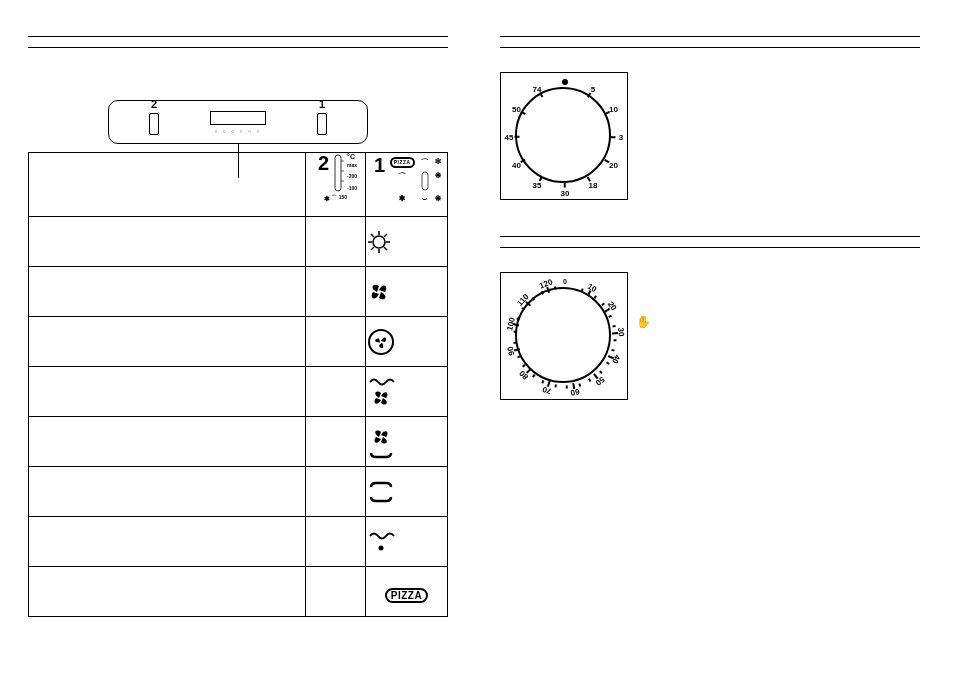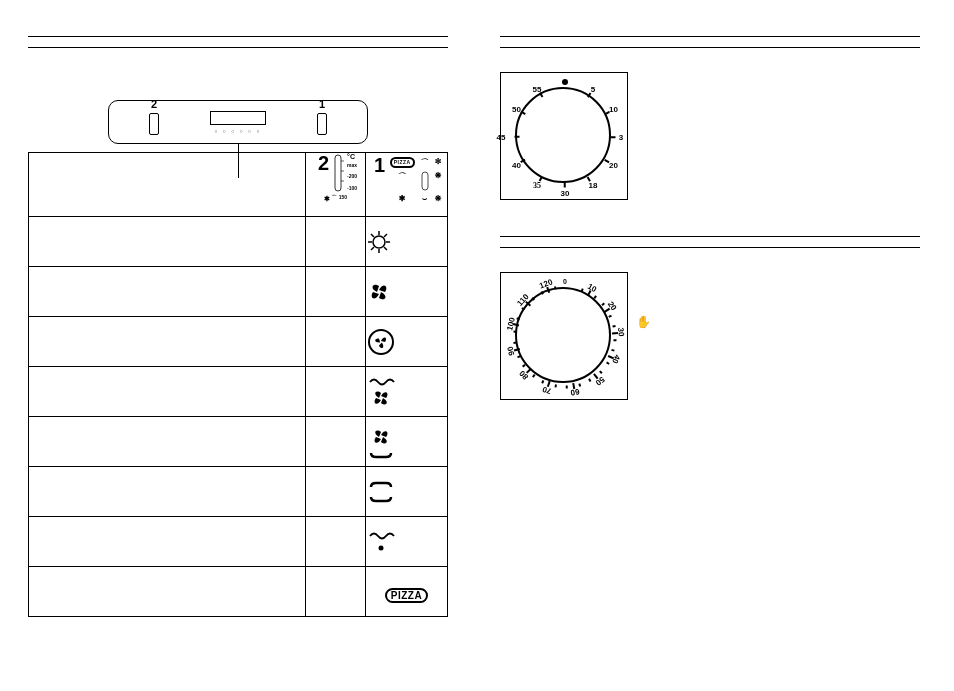--- a/index.html
+++ b/index.html
@@ -366,29 +366,29 @@
       <div class="dial-num" style="left: 112.497px; top: 36px;">10</div>
       <div style="position: absolute; width: 5px; height: 1.5px; background: rgb(0, 0, 0); left: 105.569px; top: 40px; transform: translate(-50%, -50%) rotate(-30deg);"></div>
       <div class="dial-num" style="left: 120px; top: 64px;">3</div>
       <div style="position: absolute; width: 5px; height: 1.5px; background: rgb(0, 0, 0); left: 112px; top: 64px; transform: translate(-50%, -50%) rotate(0deg);"></div>
       <div class="dial-num" style="left: 112.497px; top: 92px;">20</div>
       <div style="position: absolute; width: 5px; height: 1.5px; background: rgb(0, 0, 0); left: 105.569px; top: 88px; transform: translate(-50%, -50%) rotate(30deg);"></div>
       <div class="dial-num" style="left: 92px; top: 112.497px;">18</div>
       <div style="position: absolute; width: 5px; height: 1.5px; background: rgb(0, 0, 0); left: 88px; top: 105.569px; transform: translate(-50%, -50%) rotate(60deg);"></div>
       <div class="dial-num" style="left: 64px; top: 120px;">30</div>
       <div style="position: absolute; width: 5px; height: 1.5px; background: rgb(0, 0, 0); left: 64px; top: 112px; transform: translate(-50%, -50%) rotate(90deg);"></div>
-      <div class="dial-num" style="left: 36px; top: 112.497px; font-family: Liberation Serif, serif;">35</div>
+      <div class="dial-num" style="left: 36px; top: 112.497px;">35</div>
       <div style="position: absolute; width: 5px; height: 1.5px; background: rgb(0, 0, 0); left: 40px; top: 105.569px; transform: translate(-50%, -50%) rotate(120deg);"></div>
       <div class="dial-num" style="left: 15.5026px; top: 92px;">40</div>
       <div style="position: absolute; width: 5px; height: 1.5px; background: rgb(0, 0, 0); left: 22.4308px; top: 88px; transform: translate(-50%, -50%) rotate(150deg);"></div>
-      <div class="dial-num" style="left: 0; top: 64px;">45</div>
+      <div class="dial-num" style="left: 8px; top: 64px;">45</div>
       <div style="position: absolute; width: 5px; height: 1.5px; background: rgb(0, 0, 0); left: 16px; top: 64px; transform: translate(-50%, -50%) rotate(180deg);"></div>
       <div class="dial-num" style="left: 15.5026px; top: 36px;">50</div>
       <div style="position: absolute; width: 5px; height: 1.5px; background: rgb(0, 0, 0); left: 22.4308px; top: 40px; transform: translate(-50%, -50%) rotate(210deg);"></div>
-      <div class="dial-num" style="left: 36px; top: 15.5026px;">55</div>
+      <div class="dial-num" style="left: 36px; top: 15.5026px;">74</div>
       <div style="position: absolute; width: 5px; height: 1.5px; background: rgb(0, 0, 0); left: 40px; top: 22.4308px; transform: translate(-50%, -50%) rotate(240deg);"></div>
     </div>
 
   <div style="height:36px"></div>
   <div class="hr-top"></div>
   <div style="height:10px"></div>
   <div class="hr-top"></div>
 
   <div class="dial-box" id="dial2">
     <div class="dial-ring"></div>

